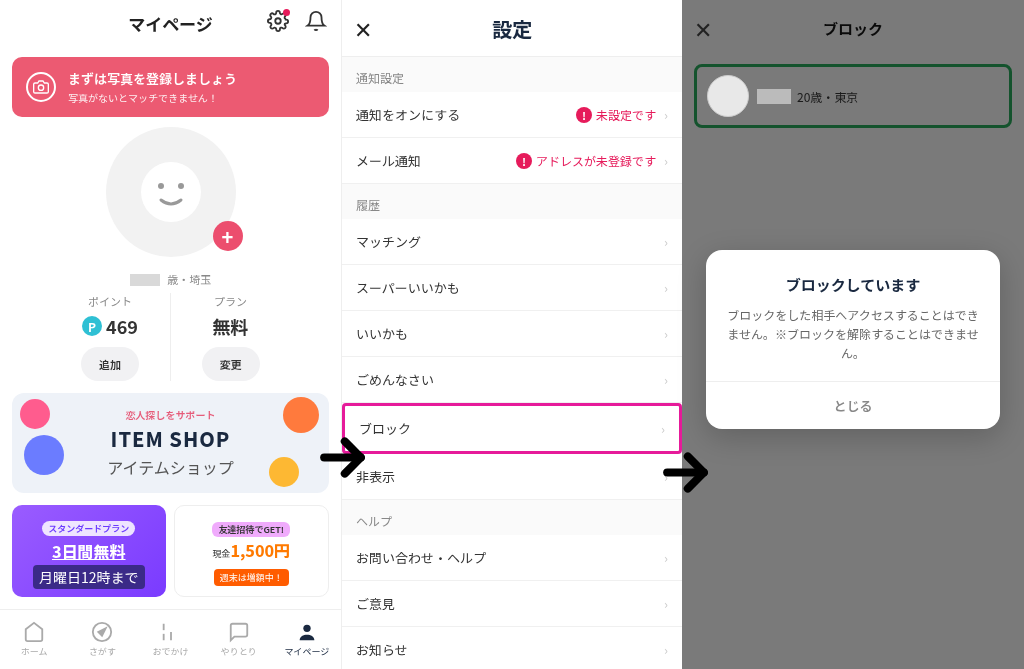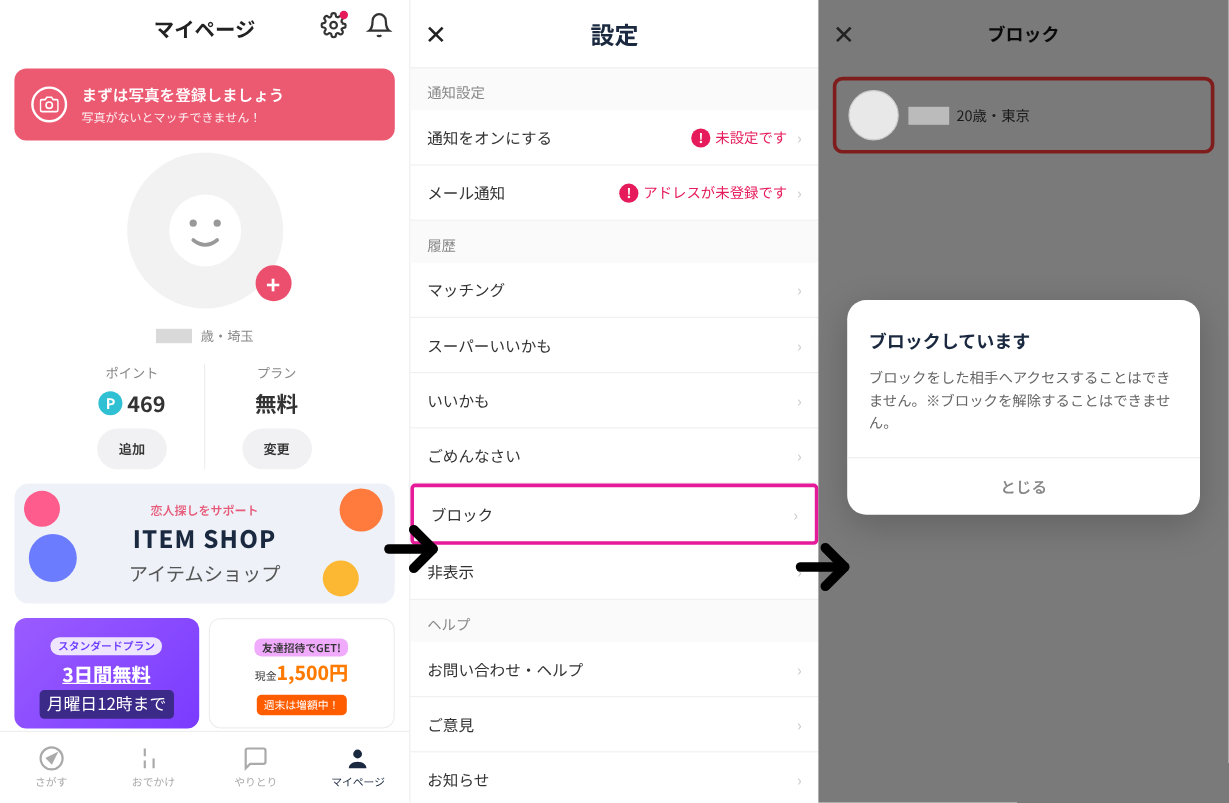--- a/index.html
+++ b/index.html
@@ -19,21 +19,21 @@
     .p1-banner-title { font-size: 13px; font-weight: 600; }
     .p1-banner-sub { font-size: 10px; opacity: 0.9; margin-top: 2px; }
     .avatar-wrap { display: flex; justify-content: center; margin-top: 6px; position: relative; }
     .avatar { width: 130px; height: 130px; border-radius: 50%; background: #f2f2f2; display: flex; align-items: center; justify-content: center; position: relative; }
     .avatar-face { width: 60px; height: 60px; border-radius: 50%; background: #fff; display:flex; align-items:center; justify-content:center; font-size: 24px; color: #999; }
     .avatar-face svg { width: 100%; height: 100%; }
     .avatar-plus { position: absolute; bottom: 6px; right: calc(50% - 72px); width: 30px; height: 30px; background: #ec4e6e; border-radius: 50%; display: flex; align-items: center; justify-content: center; color: #fff; font-size: 20px; font-weight: 700; }
     .profile-meta { text-align: center; margin-top: 8px; }
     .meta-name { display: inline-block; background: #d9d9d9; color: transparent; width: 30px; height: 12px; vertical-align: middle; }
     .meta-text { font-size: 11px; color: #888; margin-left: 4px; }
-    .stats { display: flex; justify-content: center; margin-top: 14px; }
+    .stats { display: flex; justify-content: center; margin-top: 4px; }
     .stat { width: 120px; text-align: center; }
     .stat:first-child { border-right: 1px solid #eee; }
     .stat-label { font-size: 11px; color: #888; }
     .stat-value { font-size: 18px; font-weight: 700; margin-top: 4px; color: #333; display:flex; align-items:center; justify-content:center; gap:4px;}
     .stat-pill { display: inline-block; margin-top: 8px; padding: 9px 18px; border-radius: 20px; background: #f1f1f3; font-size: 11px; font-weight: 600; color: #333; }
     .p-badge { width: 20px; height: 20px; background: #2fc0d4; border-radius: 50%; display:inline-flex; align-items:center; justify-content:center; color:#fff; font-size:12px; font-weight:700;}
     .itemshop { margin: 12px; background: #eef2f8; border-radius: 12px; padding: 14px; text-align: center; position: relative; overflow: hidden; }
     .itemshop-pre { font-size: 10px; color: #e65c7a; font-weight: 600; }
     .itemshop-title { font-size: 20px; font-weight: 800; color: #1a2940; letter-spacing: 1px; margin-top: 2px; }
     .itemshop-sub { font-size: 16px; color: #555; margin-top: 2px; }
@@ -66,26 +66,26 @@
     .list-item { display: flex; align-items: center; padding: 13px 14px; border-bottom: 1px solid #f0f0f0; font-size: 13px; color: #333; }
     .list-item .spacer { flex: 1; }
     .list-item .chev { color: #ccc; margin-left: 8px; }
     .warn-icon { width: 16px; height: 16px; background: #e61b5b; border-radius: 50%; color: #fff; font-size: 11px; display: inline-flex; align-items: center; justify-content: center; margin-right: 4px; font-weight:700;}
     .warn-text { font-size: 12px; color: #e61b5b; }
     .highlighted { border: 3px solid #e61b9a; border-radius: 4px; }
 
     
     .p3-header { display: flex; align-items: center; padding: 12px; position: relative; }
     .p3-title { position: absolute; left: 50%; transform: translateX(-50%); font-weight: 700; font-size: 15px; color: #0a0a0a; }
-    .blocked-item { margin: 8px 12px; border: 3px solid #7f1d1d; border-radius: 8px; padding: 8px 10px; display: flex; align-items: center; }
+    .blocked-item { margin: 8px 12px; border: 3px solid #14532d; border-radius: 8px; padding: 8px 10px; display: flex; align-items: center; }
     .blocked-avatar { width: 42px; height: 42px; border-radius: 50%; background: #e8e8e8; border:1px solid #ccc; }
     .blocked-name { width: 34px; height: 15px; background: #bbb; margin-left: 8px; }
     .blocked-meta { font-size: 12px; color: #1a1a1a; margin-left: 6px; }
     .modal { position: absolute; left: 24px; right: 24px; top: 250px; background: #fff; border-radius: 16px; overflow: hidden; box-shadow: 0 8px 30px rgba(0,0,0,0.2); }
-    .modal-body { padding: 24px 18px 18px; }
+    .modal-body { padding: 24px 18px 18px; text-align: center; }
     .modal-title { font-size: 15px; font-weight: 700; color: #1a2940; }
     .modal-text { font-size: 12px; color: #666; margin-top: 10px; line-height: 1.6; }
     .modal-btn { border-top: 1px solid #eee; padding: 14px; text-align: center; font-size: 13px; color: #888; font-weight: 600; }
 
     .arrow { position: absolute; top: 50%; transform: translateY(-50%); z-index: 10; }
     .arrow svg { width: 55px; height: 55px; }
     .arrow1 { left: 315px; top: 460px; }
     .arrow2 { left: 658px; top: 475px; }
   </style>
 </head>
@@ -175,20 +175,26 @@
     <div class="promo promo2">
       <span class="promo2-badge">友達招待でGET!</span>
       <div><span class="promo2-pre">現金</span><span class="promo2-big">1,500円</span></div>
       <span class="promo2-sub">週末は増額中！</span>
     </div>
   </div>
 
   <div class="tabbar">
     <div class="tab">
         <svg viewBox="0 0 24 24" fill="none" stroke="currentColor" stroke-width="2">
+          <path d="M3 9l9-7 9 7v11a2 2 0 0 1-2 2H5a2 2 0 0 1-2-2z"></path>
+        </svg>
+        <span>ホーム</span>
+      </div>
+    <div class="tab">
+        <svg viewBox="0 0 24 24" fill="none" stroke="currentColor" stroke-width="2">
           <circle cx="12" cy="12" r="10"></circle>
           <polygon points="16 8 8 12 12 16 16 8" fill="currentColor"></polygon>
         </svg>
         <span>さがす</span>
       </div>
     <div class="tab">
         <svg viewBox="0 0 24 24" fill="none" stroke="currentColor" stroke-width="2">
           <line x1="4" y1="21" x2="4" y2="14"></line>
           <line x1="4" y1="10" x2="4" y2="3"></line>
           <line x1="12" y1="21" x2="12" y2="12"></line>

